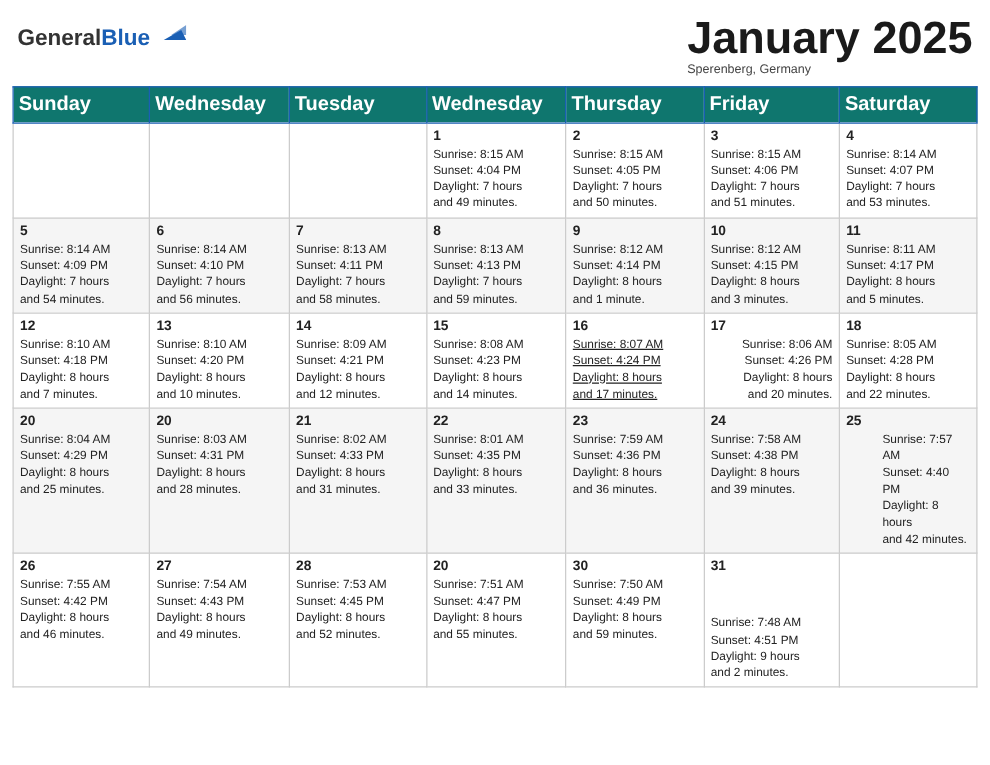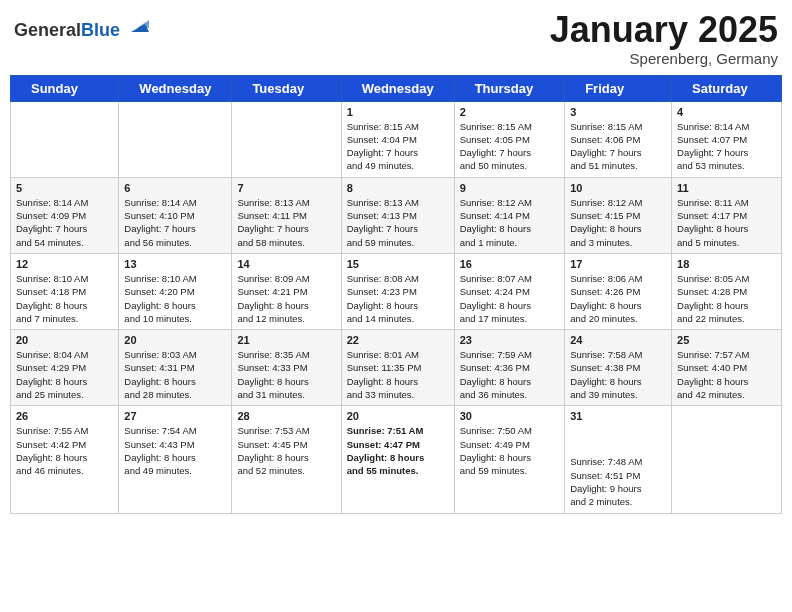--- a/index.html
+++ b/index.html
@@ -28,43 +28,42 @@
       font-weight: bold;
     }
     .logo-general { color: #333; }
     .logo-blue { color: #1a5fb4; }
     .logo-icon {
       width: 22px;
       height: 22px;
       margin-left: 2px;
     }
     .title-block {
-      text-align: right;
     }
     .month-title {
       font-size: 36px;
       font-weight: bold;
       color: #1a1a1a;
       line-height: 1.1;
     }
     .location {
-      font-size: 15px;
+      font-size: 10px;
       color: #444;
     }
     .calendar {
       width: 100%;
       border-collapse: collapse;
       border: 1px solid #ccc;
     }
     .calendar th {
-      background-color: #1d4ed8;
+      background-color: #0f766e;
       color: #fff;
-      font-size: 13px;
+      font-size: 16px;
       font-weight: bold;
-      padding: 5px 20px;
+      padding: 5px 4px;
       text-align: left;
       border: 1px solid #1a5fb4;
     }
     .calendar td {
       vertical-align: top;
       padding: 4px 5px;
       border: 1px solid #ccc;
       font-size: 10px;
       color: #222;
       width: 113px;
@@ -228,28 +227,28 @@
         </td>
         <td>
           <div class="day-number">15</div>
           <div class="day-info" style="white-space: pre-line;">Sunrise: 8:08 AM
 Sunset: 4:23 PM
 Daylight: 8 hours
 and 14 minutes.</div>
         </td>
         <td>
           <div class="day-number">16</div>
-          <div class="day-info" style="white-space: pre-line;">Sunrise: 8:07 AM
+          <div class="day-info" style="white-space: pre-line; text-decoration: underline;">Sunrise: 8:07 AM
 Sunset: 4:24 PM
 Daylight: 8 hours
 and 17 minutes.</div>
         </td>
         <td>
           <div class="day-number">17</div>
-          <div class="day-info" style="white-space: pre-line;">Sunrise: 8:06 AM
+          <div class="day-info" style="white-space: pre-line; text-align: right;">Sunrise: 8:06 AM
 Sunset: 4:26 PM
 Daylight: 8 hours
 and 20 minutes.</div>
         </td>
         <td>
           <div class="day-number">18</div>
           <div class="day-info" style="white-space: pre-line;">Sunrise: 8:05 AM
 Sunset: 4:28 PM
 Daylight: 8 hours
 and 22 minutes.</div>
@@ -265,49 +264,49 @@
         </td>
         <td>
           <div class="day-number">20</div>
           <div class="day-info" style="white-space: pre-line;">Sunrise: 8:03 AM
 Sunset: 4:31 PM
 Daylight: 8 hours
 and 28 minutes.</div>
         </td>
         <td>
           <div class="day-number">21</div>
-          <div class="day-info" style="white-space: pre-line;">Sunrise: 8:35 AM
+          <div class="day-info" style="white-space: pre-line;">Sunrise: 8:02 AM
 Sunset: 4:33 PM
 Daylight: 8 hours
 and 31 minutes.</div>
         </td>
         <td>
           <div class="day-number">22</div>
           <div class="day-info" style="white-space: pre-line;">Sunrise: 8:01 AM
-Sunset: 11:35 PM
+Sunset: 4:35 PM
 Daylight: 8 hours
 and 33 minutes.</div>
         </td>
         <td>
           <div class="day-number">23</div>
           <div class="day-info" style="white-space: pre-line;">Sunrise: 7:59 AM
 Sunset: 4:36 PM
 Daylight: 8 hours
 and 36 minutes.</div>
         </td>
         <td>
           <div class="day-number">24</div>
           <div class="day-info" style="white-space: pre-line;">Sunrise: 7:58 AM
 Sunset: 4:38 PM
 Daylight: 8 hours
 and 39 minutes.</div>
         </td>
         <td>
           <div class="day-number">25</div>
-          <div class="day-info" style="white-space: pre-line;">Sunrise: 7:57 AM
+          <div class="day-info" style="white-space: pre-line; margin-left: 29px;">Sunrise: 7:57 AM
 Sunset: 4:40 PM
 Daylight: 8 hours
 and 42 minutes.</div>
         </td>
       </tr>
       <tr>
         <td>
           <div class="day-number">26</div>
           <div class="day-info" style="white-space: pre-line;">Sunrise: 7:55 AM
 Sunset: 4:42 PM
@@ -323,21 +322,21 @@
         </td>
         <td>
           <div class="day-number">28</div>
           <div class="day-info" style="white-space: pre-line;">Sunrise: 7:53 AM
 Sunset: 4:45 PM
 Daylight: 8 hours
 and 52 minutes.</div>
         </td>
         <td>
           <div class="day-number">20</div>
-          <div class="day-info" style="white-space: pre-line; font-weight: bold;">Sunrise: 7:51 AM
+          <div class="day-info" style="white-space: pre-line;">Sunrise: 7:51 AM
 Sunset: 4:47 PM
 Daylight: 8 hours
 and 55 minutes.</div>
         </td>
         <td>
           <div class="day-number">30</div>
           <div class="day-info" style="white-space: pre-line;">Sunrise: 7:50 AM
 Sunset: 4:49 PM
 Daylight: 8 hours
 and 59 minutes.</div>

